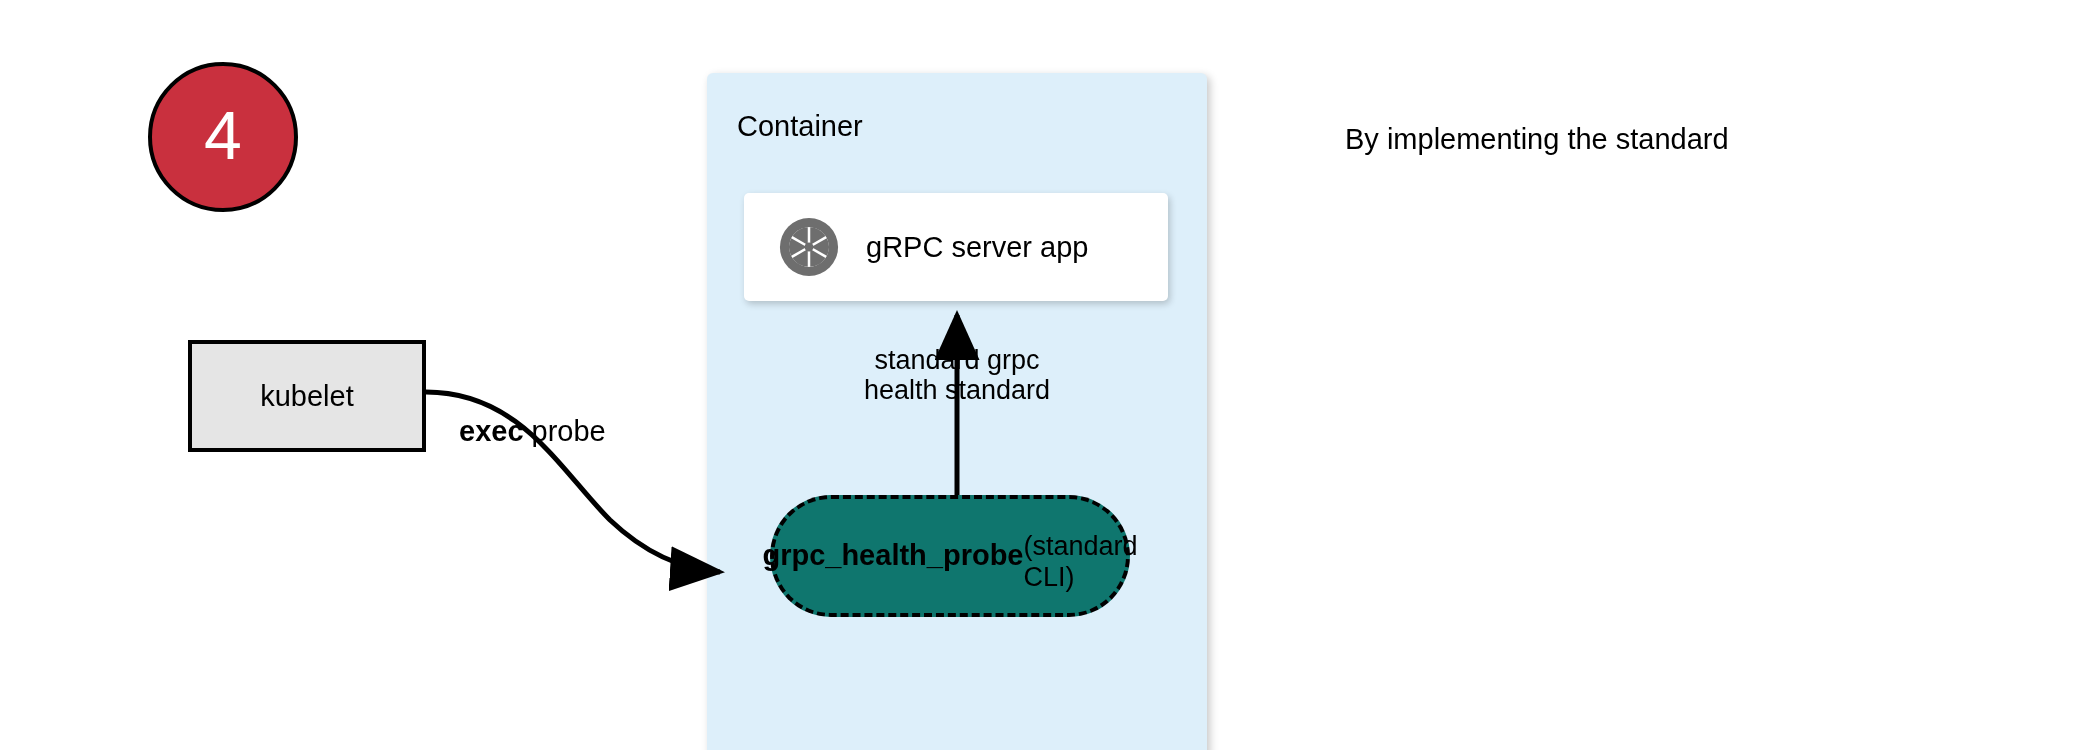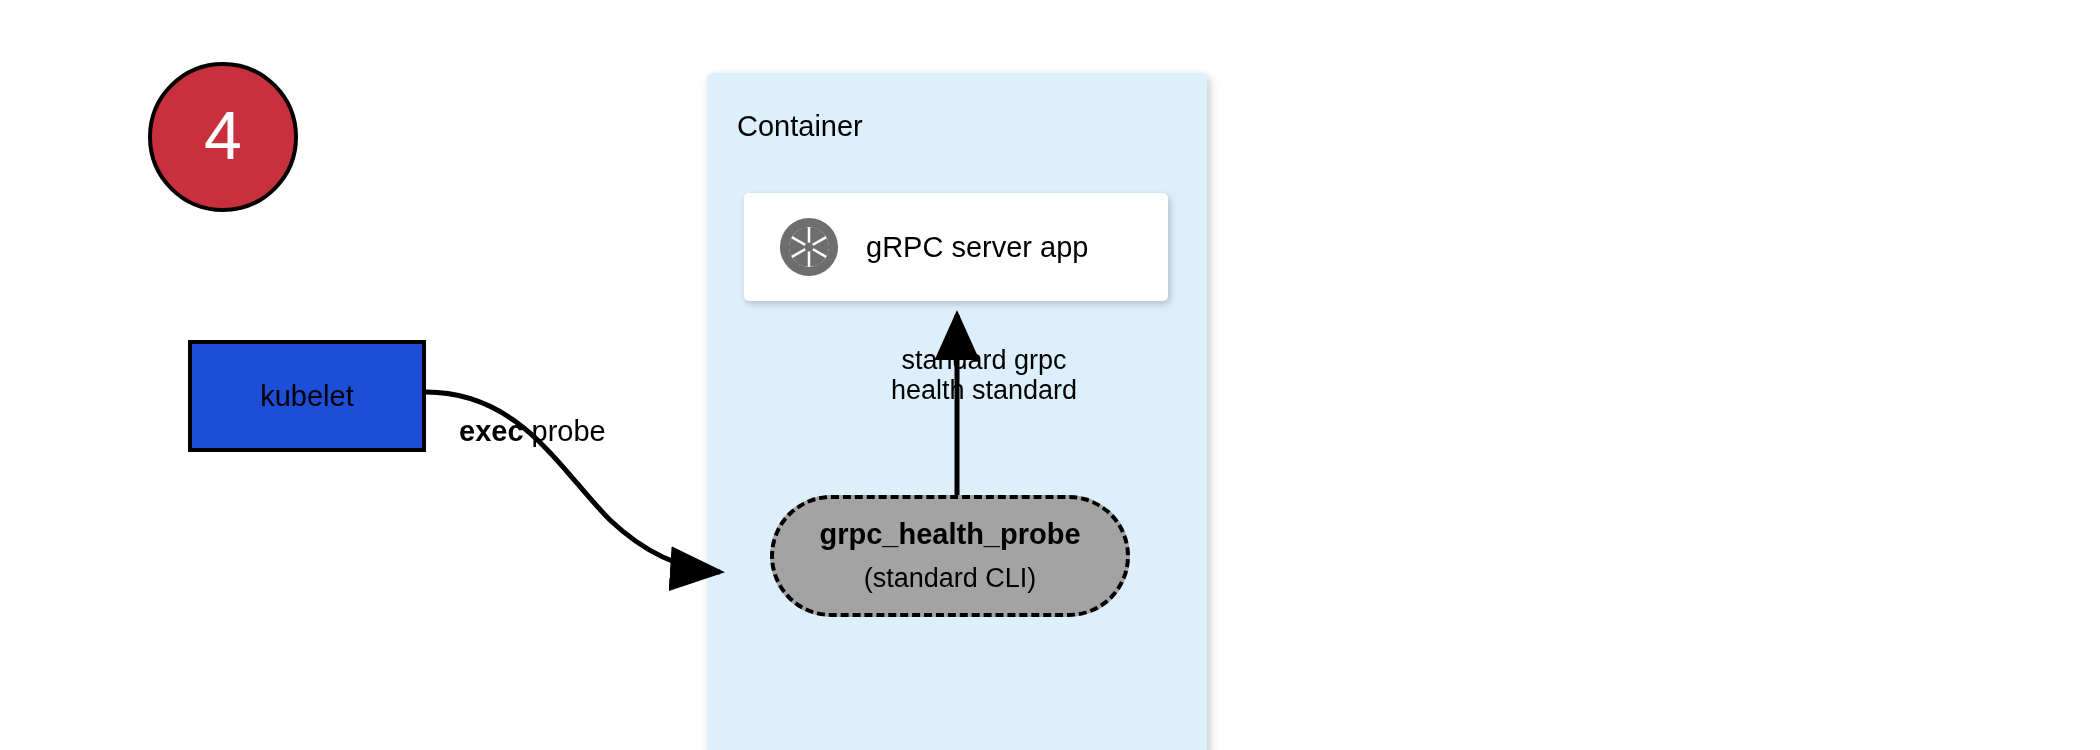--- a/index.html
+++ b/index.html
@@ -45,21 +45,21 @@
     transform: translateY(-2px);
   }
 
   
   .kubelet-box {
     position: absolute;
     left: 188px;
     top: 340px;
     width: 238px;
     height: 112px;
-    background: #1d4ed8;
+    background: #e5e5e5;
     border: 4px solid #000000;
     box-sizing: border-box;
     display: flex;
     align-items: center;
     justify-content: center;
   }
   .kubelet-label {
     font-size: 29px;
     color: #000000;
   }
@@ -144,26 +144,26 @@
     display: block;
   }
 
   
   .probe-pill {
     position: absolute;
     left: 770px;
     top: 495px;
     width: 360px;
     height: 122px;
-    background: #a3a3a3;
+    background: #0f766e;
     border: 4px dashed #000000;
     border-radius: 62px;
     box-sizing: border-box;
     display: flex;
-    flex-direction: column;
+    flex-direction: row;
     align-items: center;
     justify-content: center;
     z-index: 4;
   }
   .probe-pill-title {
     font-size: 29px;
     font-weight: bold;
     line-height: 1.15;
   }
   .probe-pill-sub {
@@ -252,26 +252,27 @@
 
   <svg class="protocol-arrow" viewBox="0 0 500 612">
     <defs>
       <marker id="arrowUp" markerWidth="10" markerHeight="9" refX="9" refY="4.5" orient="auto" markerUnits="strokeWidth">
         <path d="M0,0 L10,4.5 L0,9 z" fill="#000000"></path>
       </marker>
     </defs>
     <path d="M 250 424 L 250 242" fill="none" stroke="#000000" stroke-width="5" marker-end="url(#arrowUp)"></path>
   </svg>
 
-  <div class="protocol-label" style="top:345px;margin-left:27px;">
+  <div class="protocol-label" style="top:345px;">
     <span>standard grpc</span>
     <span>health standard</span>
   </div>
 
   <div class="probe-pill">
     <span class="probe-pill-title">grpc_health_probe</span>
     <span class="probe-pill-sub">(standard CLI)</span>
   </div>
 
   <div class="caption">
+    <span>By implementing the standard</span>
   </div>
 
 </div>
 
 </body></html>

